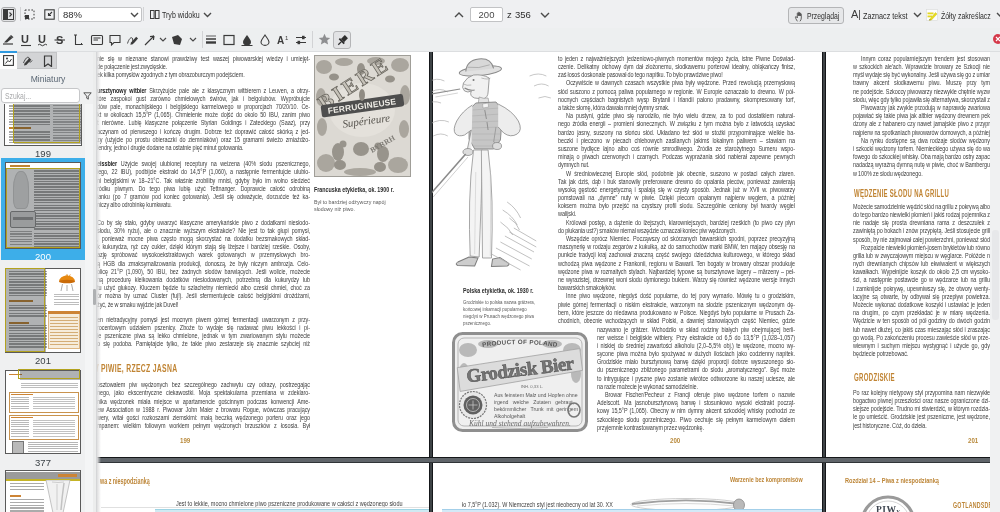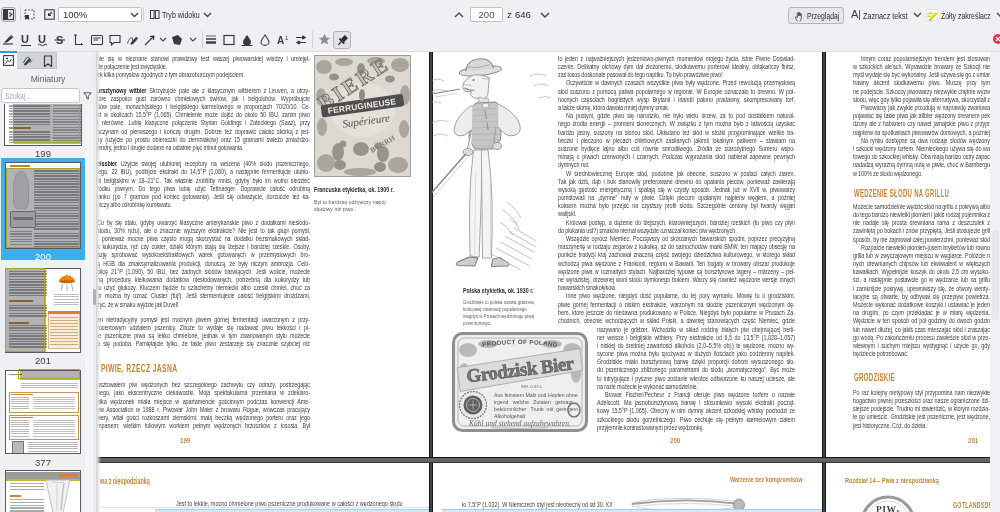--- a/index.html
+++ b/index.html
@@ -40,40 +40,40 @@
 <div class="abs vsep" style="left:20px;top:7px;height:14px;"></div>
 <svg class="abs" style="left:24px;top:9px" width="11" height="11">
       <rect x="1" y="1" width="9" height="9" fill="none" stroke="#3a3a3a" stroke-dasharray="1.6,1.6"></rect>
       <rect x="1" y="6" width="4" height="4" fill="#3a3a3a"></rect>
     </svg>
 <svg class="abs" style="left:44px;top:9px" width="11" height="11">
       <rect x="0.8" y="0.8" width="9.4" height="9.4" fill="none" stroke="#3a3a3a" stroke-width="1.1"></rect>
       <path d="M8 3 L4.5 6.5 M4.5 4 L4.5 6.5 L7 6.5" stroke="#3a3a3a" fill="none" stroke-width="1.1"></path>
     </svg>
 <div class="abs" style="left:58px;top:7px;width:84px;height:15px;background:#fff;border:1px solid #c2c3c5;border-radius:2px;"></div>
-<div class="abs tbtxt" style="left:63px;top:9px;">100%</div>
+<div class="abs tbtxt" style="left:63px;top:9px;">88%</div>
 <svg class="abs" style="left:130px;top:12px" width="9" height="6">
       <path class="chev" d="M1 1 L4.5 4.5 L8 1"></path>
     </svg>
 <div class="abs vsep" style="left:143px;top:7px;height:14px;"></div>
 <svg class="abs" style="left:150px;top:10px" width="10" height="9">
       <rect x="0.5" y="0.5" width="3.6" height="8" fill="none" stroke="#3a3a3a"></rect>
       <rect x="5.4" y="0.5" width="3.6" height="8" fill="none" stroke="#3a3a3a"></rect>
     </svg>
 <div class="abs tbtxt" style="left:162px;top:9px;transform:scale(0.74,1);transform-origin:0 0;">Tryb widoku</div>
 <svg class="abs" style="left:203px;top:12px" width="9" height="6">
       <path class="chev" d="M1 1 L4.5 4.5 L8 1"></path>
     </svg>
 <svg class="abs" style="left:454px;top:12px" width="10" height="6">
       <path class="chev" d="M1 5 L5 1 L9 5" stroke-width="1.6"></path>
     </svg>
 <div class="abs" style="left:470px;top:7px;width:33px;height:15px;background:#fff;border:1px solid #c2c3c5;border-radius:2px;"></div>
 <div class="abs tbtxt" style="left:470px;top:9px;width:33px;text-align:center;color:#4a4a4a;">200</div>
 <div class="abs tbtxt" style="left:507px;top:9px;">z</div>
-<div class="abs tbtxt" style="left:515px;top:9px;">646</div>
+<div class="abs tbtxt" style="left:515px;top:9px;">356</div>
 <svg class="abs" style="left:540px;top:12px" width="10" height="6">
       <path class="chev" d="M1 1 L5 5 L9 1" stroke-width="1.6"></path>
     </svg>
 <div class="abs" style="left:788px;top:7px;width:56px;height:17px;background:#e6e7e9;border:1px solid #b4b5b7;border-radius:3px;"></div>
 <svg class="abs" style="left:794px;top:10.5px" width="10" height="11" viewBox="0 0 10 11">
       <path d="M3.2 10 C2.2 8.6 1.2 6.6 1.4 5.9 C1.7 5.4 2.4 5.5 2.7 6.1 L3.3 7 L3.3 2.4 C3.3 1.7 4.3 1.7 4.3 2.4 L4.3 4.8 L4.3 1.7 C4.3 1 5.3 1 5.3 1.7 L5.3 4.8 L5.3 2.2 C5.3 1.5 6.3 1.5 6.3 2.2 L6.3 5 L6.3 3.1 C6.3 2.4 7.3 2.4 7.3 3.1 L7.3 7 C7.3 8.4 6.8 9.3 6.2 10" fill="none" stroke="#4a4a4a" stroke-width="0.85" stroke-linecap="round"></path>
     </svg>
 <div class="abs tbtxt" style="left:807px;top:10px;transform:scale(0.72,1);transform-origin:0 0;">Przeglądaj</div>
 <div class="abs tbtxt" style="left:851px;top:8px;font-size:11px;color:#3a3a3a;">A<span style="font-size:10px;">|</span></div>
 <div class="abs tbtxt" style="left:863px;top:10px;transform:scale(0.76,1);transform-origin:0 0;">Zaznacz tekst</div>

